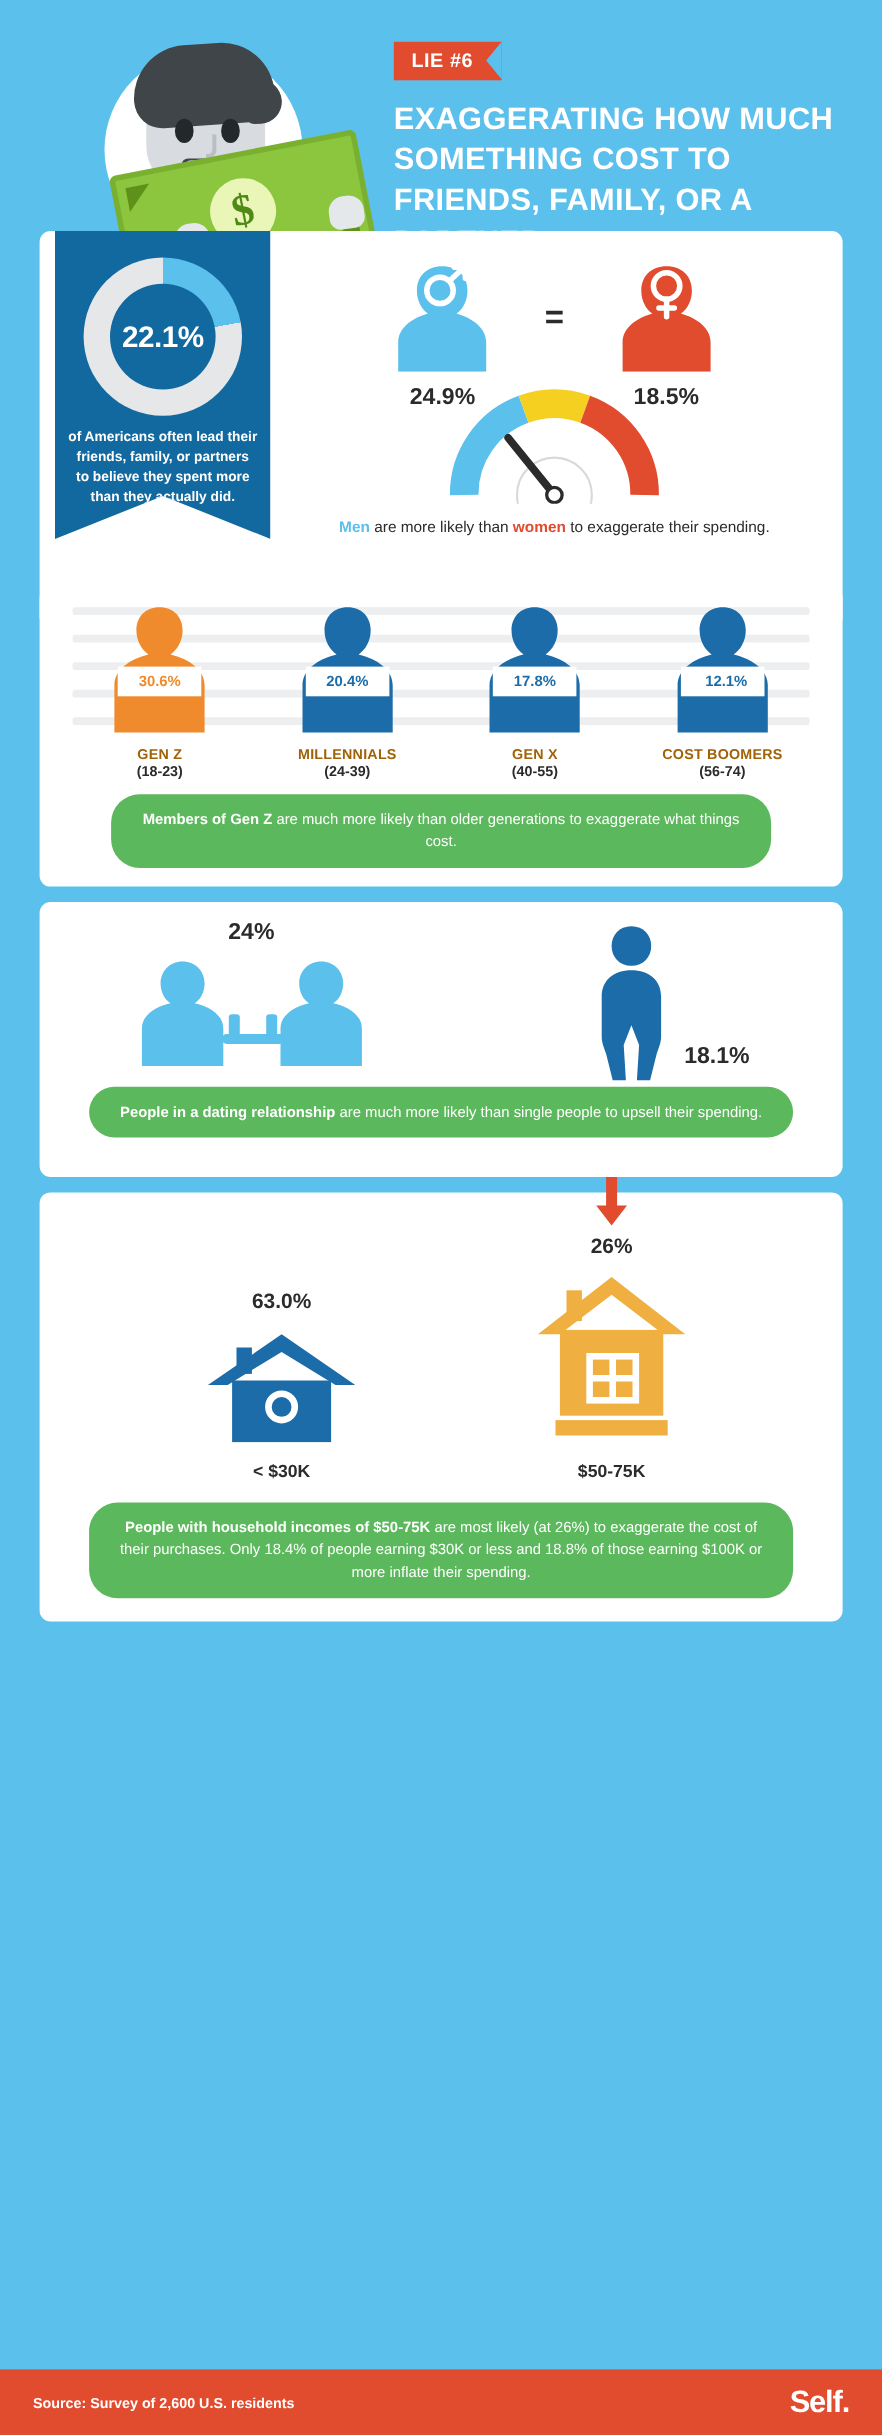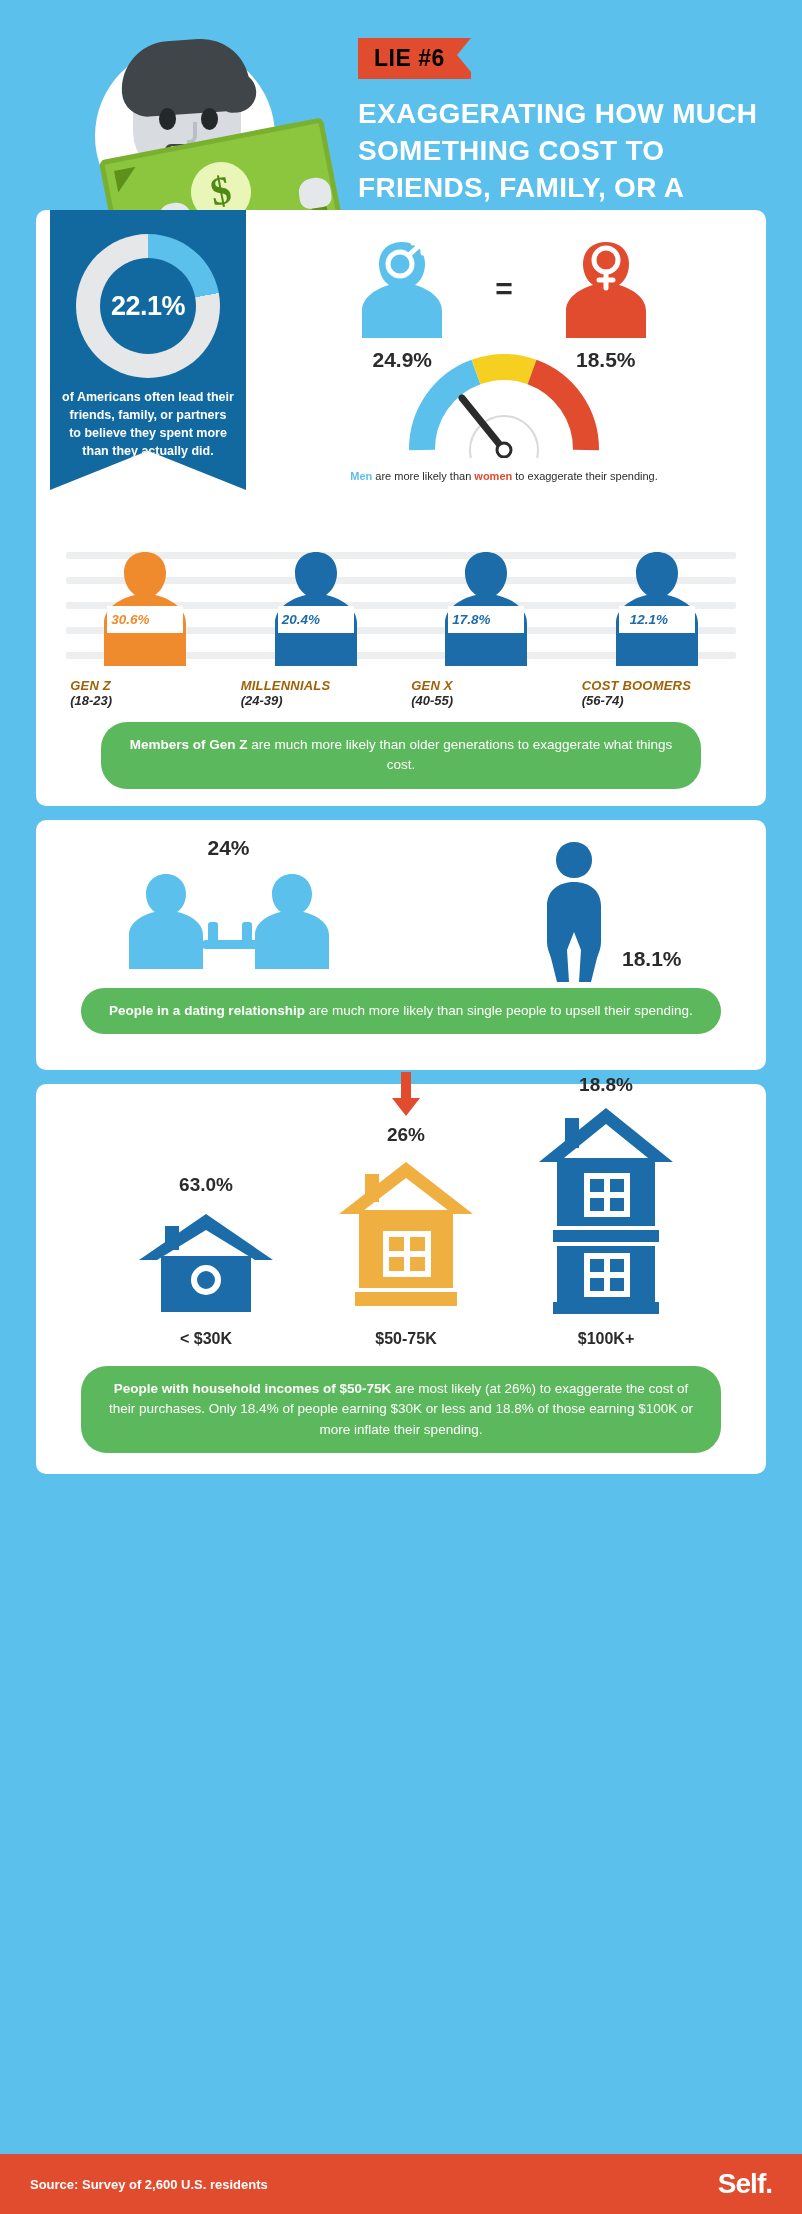--- a/index.html
+++ b/index.html
@@ -148,22 +148,22 @@
   .title-block {
     position: absolute;
     left: 358px;
     top: 38px;
     width: 400px;
   }
   .lie-flag {
     position: relative;
     display: inline-block;
     background: #e14b2e;
-    color: #000000;
-    font-size: 23px;
+    color: #ffffff;
+    font-size: 18px;
     font-weight: bold;
     letter-spacing: 0.5px;
     padding: 7px 26px 7px 16px;
     margin-bottom: 16px;
   }
   .lie-flag:after {
     content: "";
     position: absolute;
     right: 0; top: 0;
     width: 0; height: 0;
@@ -265,21 +265,21 @@
   }
   .gauge-wrap {
     position: absolute;
     left: 228px; top: 140px;
     width: 480px;
     text-align: center;
   }
   .gauge { width: 200px; height: 108px; margin: 0 auto; }
   .gauge-note {
     margin-top: 6px;
-    font-size: 11px;
+    font-size: 14px;
     line-height: 1.5;
     color: #2b2b2b;
   }
   .men-word { color: #5bc0eb; font-weight: bold; }
   .women-word { color: #e14b2e; font-weight: bold; }
 
   
   .gen-stripes {
     position: absolute;
     left: 30px; top: 18px;
@@ -292,21 +292,21 @@
     border-radius: 2px;
   }
   .gen-row {
     position: absolute;
     left: 24px; top: 16px;
     width: 682px;
     display: flex;
     align-items: flex-end;
     justify-content: space-around;
   }
-  .gen-col { width: 150px; position: relative; font-style: italic; }
+  .gen-col { width: 150px; text-align: center; position: relative; }
   .gen-figure { margin: 0 auto; position: relative; }
   .gen-sign {
     position: absolute;
     left: 50%;
     transform: translateX(-50%);
     background: #ffffff;
     font-size: 13.5px;
     font-weight: bold;
     padding: 6px 4px;
     width: 76px;
@@ -587,36 +587,20 @@
           <rect x="34" y="20" width="14" height="28" fill="#f0b041"></rect>
           <path d="M75 8 L142 60 h-20 L75 24 L28 60 H8 Z" fill="#f0b041"></path>
           <rect x="28" y="56" width="94" height="78" fill="#f0b041"></rect>
           <rect x="24" y="138" width="102" height="14" fill="#f0b041"></rect>
           <rect x="55" y="80" width="42" height="40" fill="none" stroke="#ffffff" stroke-width="6"></rect>
           <path d="M76 80 v40 M55 100 h42" stroke="#ffffff" stroke-width="6"></path>
         </svg>
         <div class="house-label">$50-75K</div>
       </div>
 
-      <div class="house-col">
-        <div class="house-pct">18.8%</div>
-        <svg viewBox="0 0 150 210" style="width:150px;height:210px;">
-          <rect x="34" y="14" width="14" height="30" fill="#1b6ca8"></rect>
-          <path d="M75 4 L142 58 h-20 L75 20 L28 58 H8 Z" fill="#1b6ca8"></path>
-          <rect x="26" y="54" width="98" height="68" fill="#1b6ca8"></rect>
-          <rect x="22" y="126" width="106" height="12" fill="#1b6ca8"></rect>
-          <rect x="26" y="142" width="98" height="56" fill="#1b6ca8"></rect>
-          <rect x="22" y="198" width="106" height="12" fill="#1b6ca8"></rect>
-          <rect x="56" y="72" width="40" height="38" fill="none" stroke="#ffffff" stroke-width="6"></rect>
-          <path d="M76 72 v38 M56 91 h40" stroke="#ffffff" stroke-width="6"></path>
-          <rect x="56" y="152" width="40" height="38" fill="none" stroke="#ffffff" stroke-width="6"></rect>
-          <path d="M76 152 v38 M56 171 h40" stroke="#ffffff" stroke-width="6"></path>
-        </svg>
-        <div class="house-label">$100K+</div>
-      </div>
     </div>
 
     <div class="pill" style="top:282px;width:640px;">
       <b>People with household incomes of $50-75K</b><span> are most likely (at 26%) to exaggerate the cost of their purchases. Only 18.4% of people earning $30K or less and 18.8% of those earning $100K or more inflate their spending.</span>
     </div>
   </div>
 
   <div class="footer">
     <div class="footer-src">Source: Survey of 2,600 U.S. residents</div>
     <div class="footer-logo">Self.</div>

